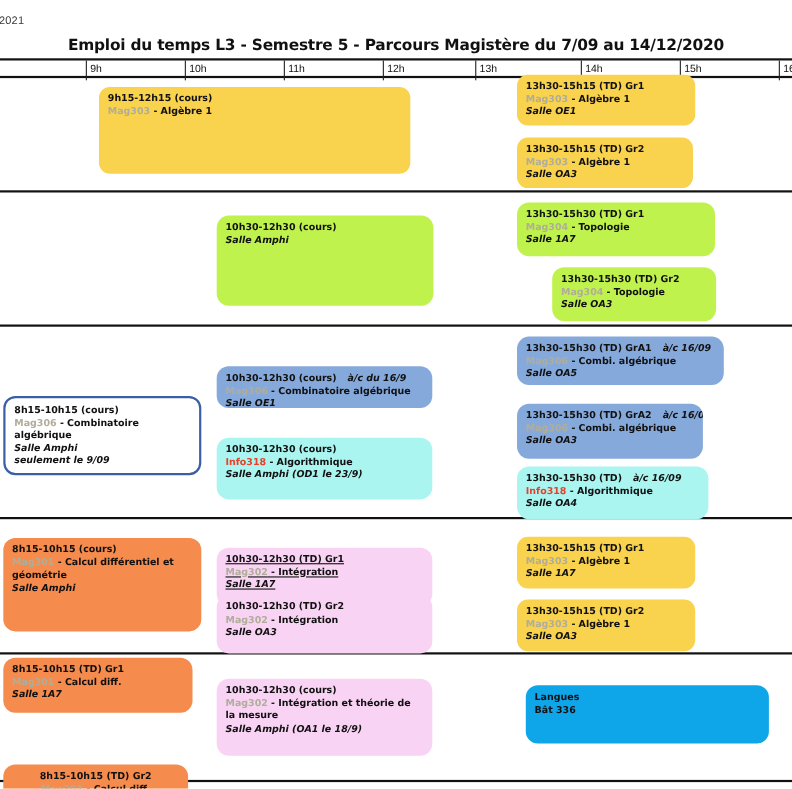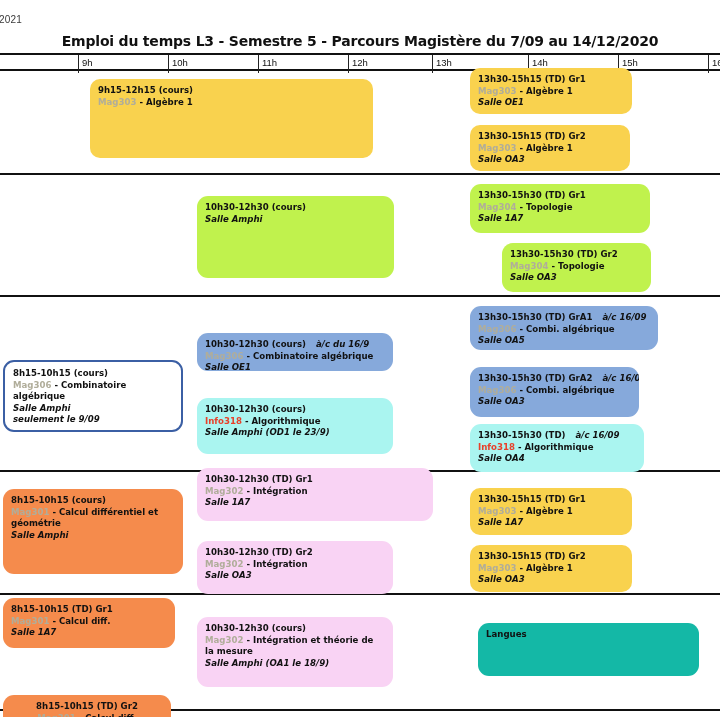--- a/index.html
+++ b/index.html
@@ -90,21 +90,21 @@
   .sep-sp { display: inline-block; width: 10px; }
 
   
   .c-yellow { background: #f9d24e; border-radius: 10px; }
   .c-green  { background: #c0f24d; }
   .c-blue   { background: #86a9db; }
   .c-cyan   { background: #aaf5f0; }
   .c-white  { background: #ffffff; border: 2px solid #3b5fa4; }
   .c-orange { background: #f58b4c; }
   .c-pink   { background: #f9d3f4; }
-  .c-khaki  { background: #14b8a6; }
+  .c-khaki  { background: #0ea5e9; }
 </style>
 </head>
 <body>
 
 <div id="page">
 
   <div id="corner-date">/2021</div>
   <div id="doc-title">Emploi du temps L3 - Semestre 5 - Parcours Magistère du 7/09 au 14/12/2020</div>
 
   <div id="ruler">
@@ -198,21 +198,21 @@
       <div class="evt c-cyan" style="left: 470px; top: 424px; width: 174px; height: 48px;">
         <div class="l1">13h30-15h30 (TD)<span class="sep-sp"></span><span class="note">à/c 16/09</span></div>
         <div class="l2"><span class="code red">Info318</span><span> - Algorithmique</span></div>
         <div class="l3">Salle OA4</div>
       </div>
       <div class="evt c-orange" style="left: 3px; top: 489px; width: 180px; height: 85px;">
         <div class="l1">8h15-10h15 (cours)</div>
         <div class="l2"><span class="code grey">Mag301</span><span> - Calcul différentiel et géométrie</span></div>
         <div class="l3">Salle Amphi</div>
       </div>
-      <div class="evt c-pink" style="left: 197px; top: 468px; width: 236px; height: 53px;">
+      <div class="evt c-pink" style="left: 197px; top: 498px; width: 196px; height: 53px; text-decoration: underline;">
         <div class="l1">10h30-12h30  (TD) Gr1</div>
         <div class="l2"><span class="code grey">Mag302</span><span> - Intégration</span></div>
         <div class="l3">Salle 1A7</div>
       </div>
       <div class="evt c-pink" style="left: 197px; top: 541px; width: 196px; height: 53px;">
         <div class="l1">10h30-12h30  (TD) Gr2</div>
         <div class="l2"><span class="code grey">Mag302</span><span> - Intégration</span></div>
         <div class="l3">Salle OA3</div>
       </div>
       <div class="evt c-yellow" style="left: 470px; top: 488px; width: 162px; height: 47px;">
@@ -235,15 +235,16 @@
         <div class="l2"><span class="code grey">Mag301</span><span> - Calcul diff.</span></div>
         <div class="l3">Salle OA3</div>
       </div>
       <div class="evt c-pink" style="left: 197px; top: 617px; width: 196px; height: 70px;">
         <div class="l1">10h30-12h30   (cours)</div>
         <div class="l2"><span class="code grey">Mag302</span><span> - Intégration et théorie de la mesure</span></div>
         <div class="l3">Salle Amphi (OA1 le 18/9)</div>
       </div>
       <div class="evt c-khaki" style="left: 478px; top: 623px; width: 221px; height: 53px;">
         <div class="l2">Langues</div>
+        <div class="l2">Bât 336</div>
       </div>
     </div>
 </div>
 
 </body></html>

